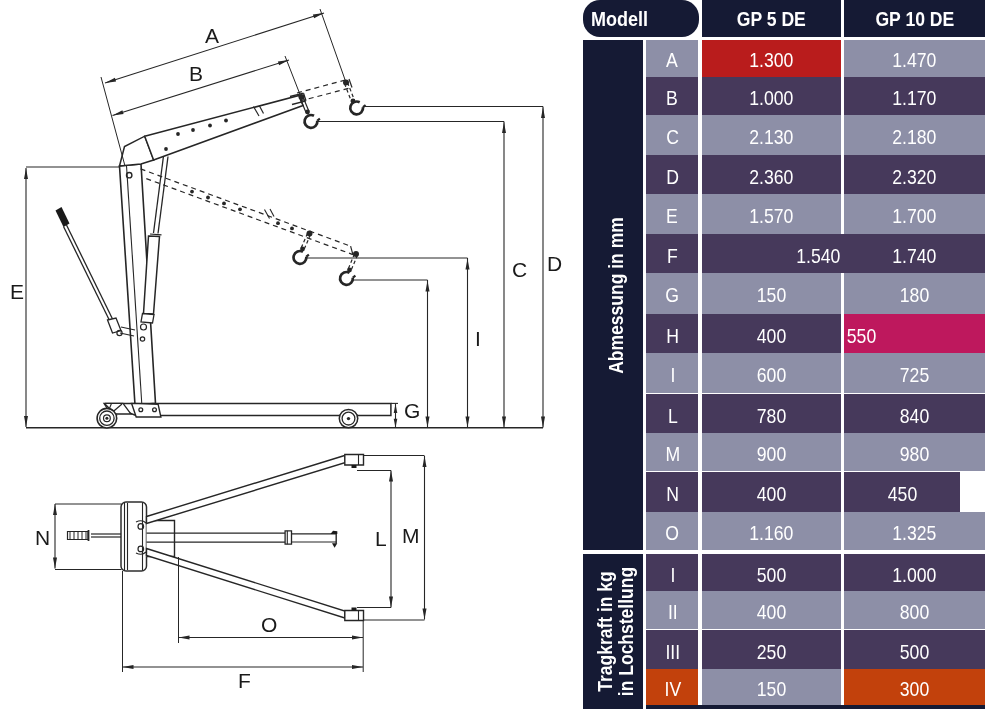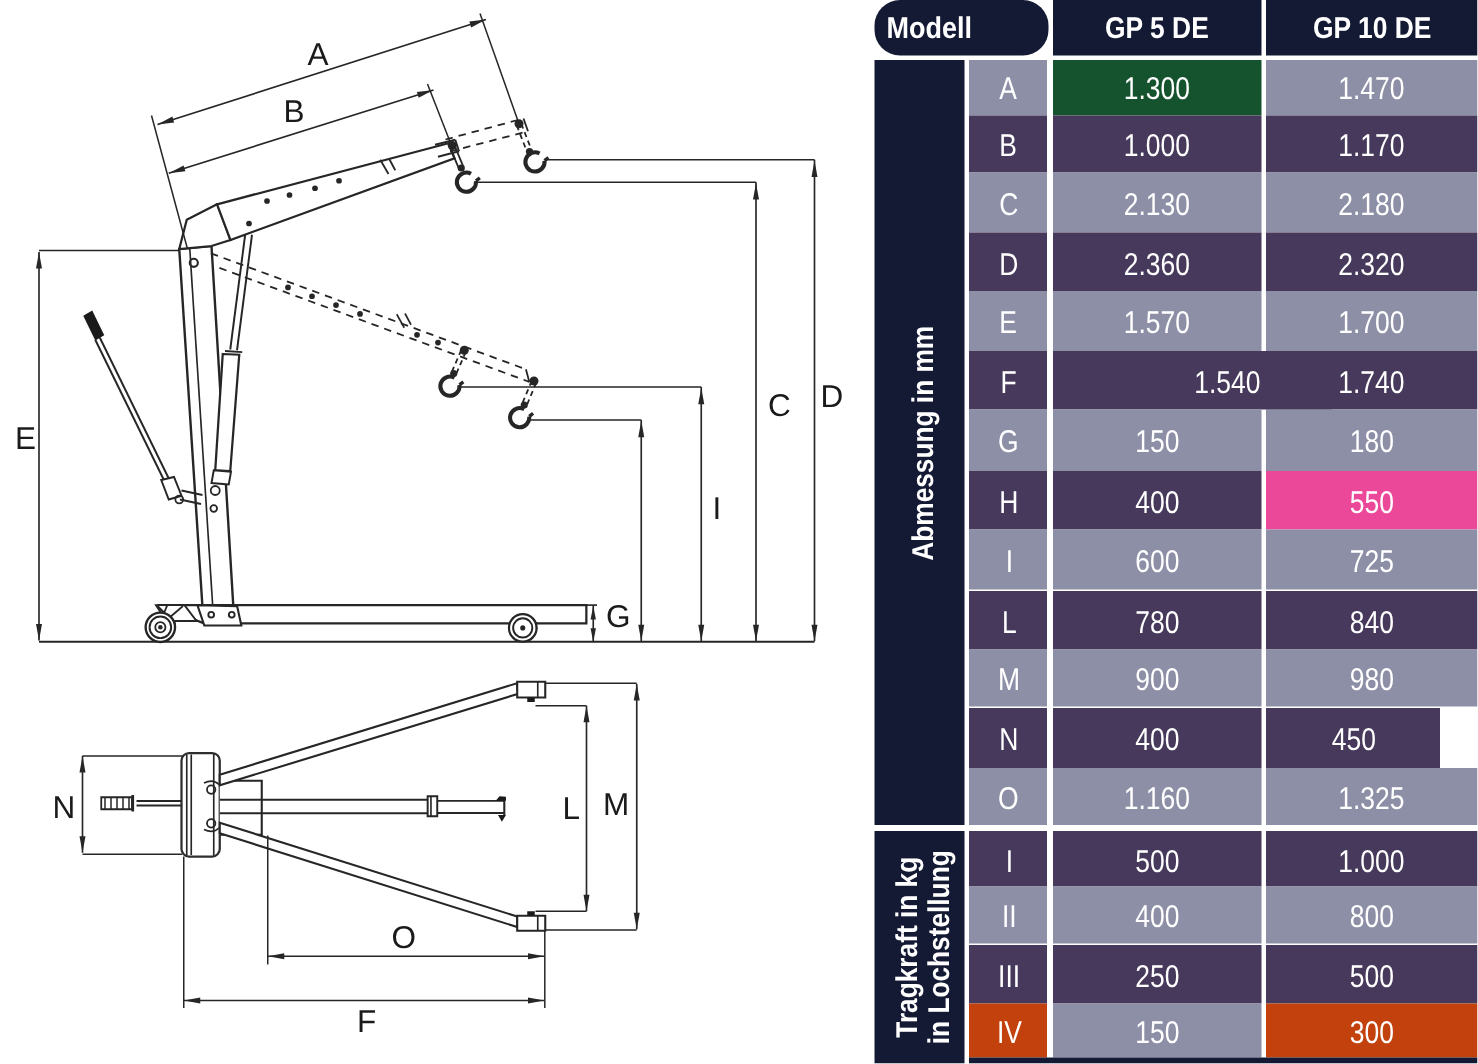--- a/index.html
+++ b/index.html
@@ -251,21 +251,21 @@
 
 <div class="abs" style="left:0.0px;top:40.4px;width:60.4px;height:509.6px;background:#151A34;display:flex;align-items:center;justify-content:center;">
       <div style="transform:rotate(-90deg) scaleX(0.875) translateY(3px);white-space:nowrap;color:#fff;font-weight:bold;font-size:20px;">Abmessung in mm</div>
     </div>
 
 <div class="abs" style="left:0.0px;top:553.5px;width:60.4px;height:155.5px;background:#151A34;display:flex;align-items:center;justify-content:center;">
       <div style="transform:rotate(-90deg) scaleX(0.875) translateY(3px);white-space:nowrap;color:#fff;font-weight:bold;font-size:20px;text-align:center;line-height:20.5px;">Tragkraft in kg<br>in Lochstellung</div>
     </div>
 
 <div class="abs" style="left:63.4px;top:40.4px;width:52.1px;height:36.6px;background:#8D8FA7;color:#fff;font-size:21px;text-align:center;line-height:40.6px;"><span style="display:inline-block;transform:scaleX(0.84);transform-origin:center;">A</span></div>
-<div class="abs" style="left:119.0px;top:40.4px;width:139.4px;height:36.6px;background:#14532d;color:#fff;font-size:21px;text-align:center;line-height:40.6px;"><span style="display:inline-block;transform:scaleX(0.84);transform-origin:center;">1.300</span></div>
+<div class="abs" style="left:119.0px;top:40.4px;width:139.4px;height:36.6px;background:#b91c1c;color:#fff;font-size:21px;text-align:center;line-height:40.6px;"><span style="display:inline-block;transform:scaleX(0.84);transform-origin:center;">1.300</span></div>
 <div class="abs" style="left:261.4px;top:40.4px;width:140.6px;height:36.6px;background:#8D8FA7;color:#fff;font-size:21px;text-align:center;line-height:40.6px;"><span style="display:inline-block;transform:scaleX(0.84);transform-origin:center;">1.470</span></div>
 
 <div class="abs" style="left:63.4px;top:77.0px;width:52.1px;height:38.3px;background:#46395B;color:#fff;font-size:21px;text-align:center;line-height:42.3px;"><span style="display:inline-block;transform:scaleX(0.84);transform-origin:center;">B</span></div>
 <div class="abs" style="left:119.0px;top:77.0px;width:139.4px;height:38.3px;background:#46395B;color:#fff;font-size:21px;text-align:center;line-height:42.3px;"><span style="display:inline-block;transform:scaleX(0.84);transform-origin:center;">1.000</span></div>
 <div class="abs" style="left:261.4px;top:77.0px;width:140.6px;height:38.3px;background:#46395B;color:#fff;font-size:21px;text-align:center;line-height:42.3px;"><span style="display:inline-block;transform:scaleX(0.84);transform-origin:center;">1.170</span></div>
 
 <div class="abs" style="left:63.4px;top:115.3px;width:52.1px;height:39.4px;background:#8D8FA7;color:#fff;font-size:21px;text-align:center;line-height:43.4px;"><span style="display:inline-block;transform:scaleX(0.84);transform-origin:center;">C</span></div>
 <div class="abs" style="left:119.0px;top:115.3px;width:139.4px;height:39.4px;background:#8D8FA7;color:#fff;font-size:21px;text-align:center;line-height:43.4px;"><span style="display:inline-block;transform:scaleX(0.84);transform-origin:center;">2.130</span></div>
 <div class="abs" style="left:261.4px;top:115.3px;width:140.6px;height:39.4px;background:#8D8FA7;color:#fff;font-size:21px;text-align:center;line-height:43.4px;"><span style="display:inline-block;transform:scaleX(0.84);transform-origin:center;">2.180</span></div>
 
@@ -280,21 +280,21 @@
 <div class="abs" style="left:63.4px;top:233.6px;width:52.1px;height:39.4px;background:#46395B;color:#fff;font-size:21px;text-align:center;line-height:43.4px;"><span style="display:inline-block;transform:scaleX(0.84);transform-origin:center;">F</span></div>
 <div class="abs" style="left:119.0px;top:233.6px;width:139.4px;height:39.4px;background:#46395B;color:#fff;font-size:21px;text-align:center;line-height:43.4px;padding-left:47px;"><span style="display:inline-block;transform:scaleX(0.84);transform-origin:center;">1.540</span></div>
 <div class="abs" style="left:261.4px;top:233.6px;width:140.6px;height:39.4px;background:#46395B;color:#fff;font-size:21px;text-align:center;line-height:43.4px;"><span style="display:inline-block;transform:scaleX(0.84);transform-origin:center;">1.740</span></div>
 
 <div class="abs" style="left:63.4px;top:273.0px;width:52.1px;height:40.5px;background:#8D8FA7;color:#fff;font-size:21px;text-align:center;line-height:44.5px;"><span style="display:inline-block;transform:scaleX(0.84);transform-origin:center;">G</span></div>
 <div class="abs" style="left:119.0px;top:273.0px;width:139.4px;height:40.5px;background:#8D8FA7;color:#fff;font-size:21px;text-align:center;line-height:44.5px;"><span style="display:inline-block;transform:scaleX(0.84);transform-origin:center;">150</span></div>
 <div class="abs" style="left:261.4px;top:273.0px;width:140.6px;height:40.5px;background:#8D8FA7;color:#fff;font-size:21px;text-align:center;line-height:44.5px;"><span style="display:inline-block;transform:scaleX(0.84);transform-origin:center;">180</span></div>
 
 <div class="abs" style="left:63.4px;top:313.5px;width:52.1px;height:39.4px;background:#46395B;color:#fff;font-size:21px;text-align:center;line-height:43.4px;"><span style="display:inline-block;transform:scaleX(0.84);transform-origin:center;">H</span></div>
 <div class="abs" style="left:119.0px;top:313.5px;width:139.4px;height:39.4px;background:#46395B;color:#fff;font-size:21px;text-align:center;line-height:43.4px;"><span style="display:inline-block;transform:scaleX(0.84);transform-origin:center;">400</span></div>
-<div class="abs" style="left:261.4px;top:313.5px;width:140.6px;height:39.4px;background:#ec4899;color:#fff;font-size:21px;text-align:center;line-height:43.4px;"><span style="display:inline-block;transform:scaleX(0.84);transform-origin:center;">550</span></div>
+<div class="abs" style="left:261.4px;top:313.5px;width:140.6px;height:39.4px;background:#be185d;color:#fff;font-size:21px;line-height:43.4px;"><span style="display:inline-block;transform:scaleX(0.84);transform-origin:center;">550</span></div>
 
 <div class="abs" style="left:63.4px;top:352.9px;width:52.1px;height:40.6px;background:#8D8FA7;color:#fff;font-size:21px;text-align:center;line-height:44.6px;"><span style="display:inline-block;transform:scaleX(0.84);transform-origin:center;">I</span></div>
 <div class="abs" style="left:119.0px;top:352.9px;width:139.4px;height:40.6px;background:#8D8FA7;color:#fff;font-size:21px;text-align:center;line-height:44.6px;"><span style="display:inline-block;transform:scaleX(0.84);transform-origin:center;">600</span></div>
 <div class="abs" style="left:261.4px;top:352.9px;width:140.6px;height:40.6px;background:#8D8FA7;color:#fff;font-size:21px;text-align:center;line-height:44.6px;"><span style="display:inline-block;transform:scaleX(0.84);transform-origin:center;">725</span></div>
 
 <div class="abs" style="left:63.4px;top:393.5px;width:52.1px;height:39.4px;background:#46395B;color:#fff;font-size:21px;text-align:center;line-height:43.4px;"><span style="display:inline-block;transform:scaleX(0.84);transform-origin:center;">L</span></div>
 <div class="abs" style="left:119.0px;top:393.5px;width:139.4px;height:39.4px;background:#46395B;color:#fff;font-size:21px;text-align:center;line-height:43.4px;"><span style="display:inline-block;transform:scaleX(0.84);transform-origin:center;">780</span></div>
 <div class="abs" style="left:261.4px;top:393.5px;width:140.6px;height:39.4px;background:#46395B;color:#fff;font-size:21px;text-align:center;line-height:43.4px;"><span style="display:inline-block;transform:scaleX(0.84);transform-origin:center;">840</span></div>
 
 <div class="abs" style="left:63.4px;top:432.9px;width:52.1px;height:38.6px;background:#8D8FA7;color:#fff;font-size:21px;text-align:center;line-height:42.6px;"><span style="display:inline-block;transform:scaleX(0.84);transform-origin:center;">M</span></div>

